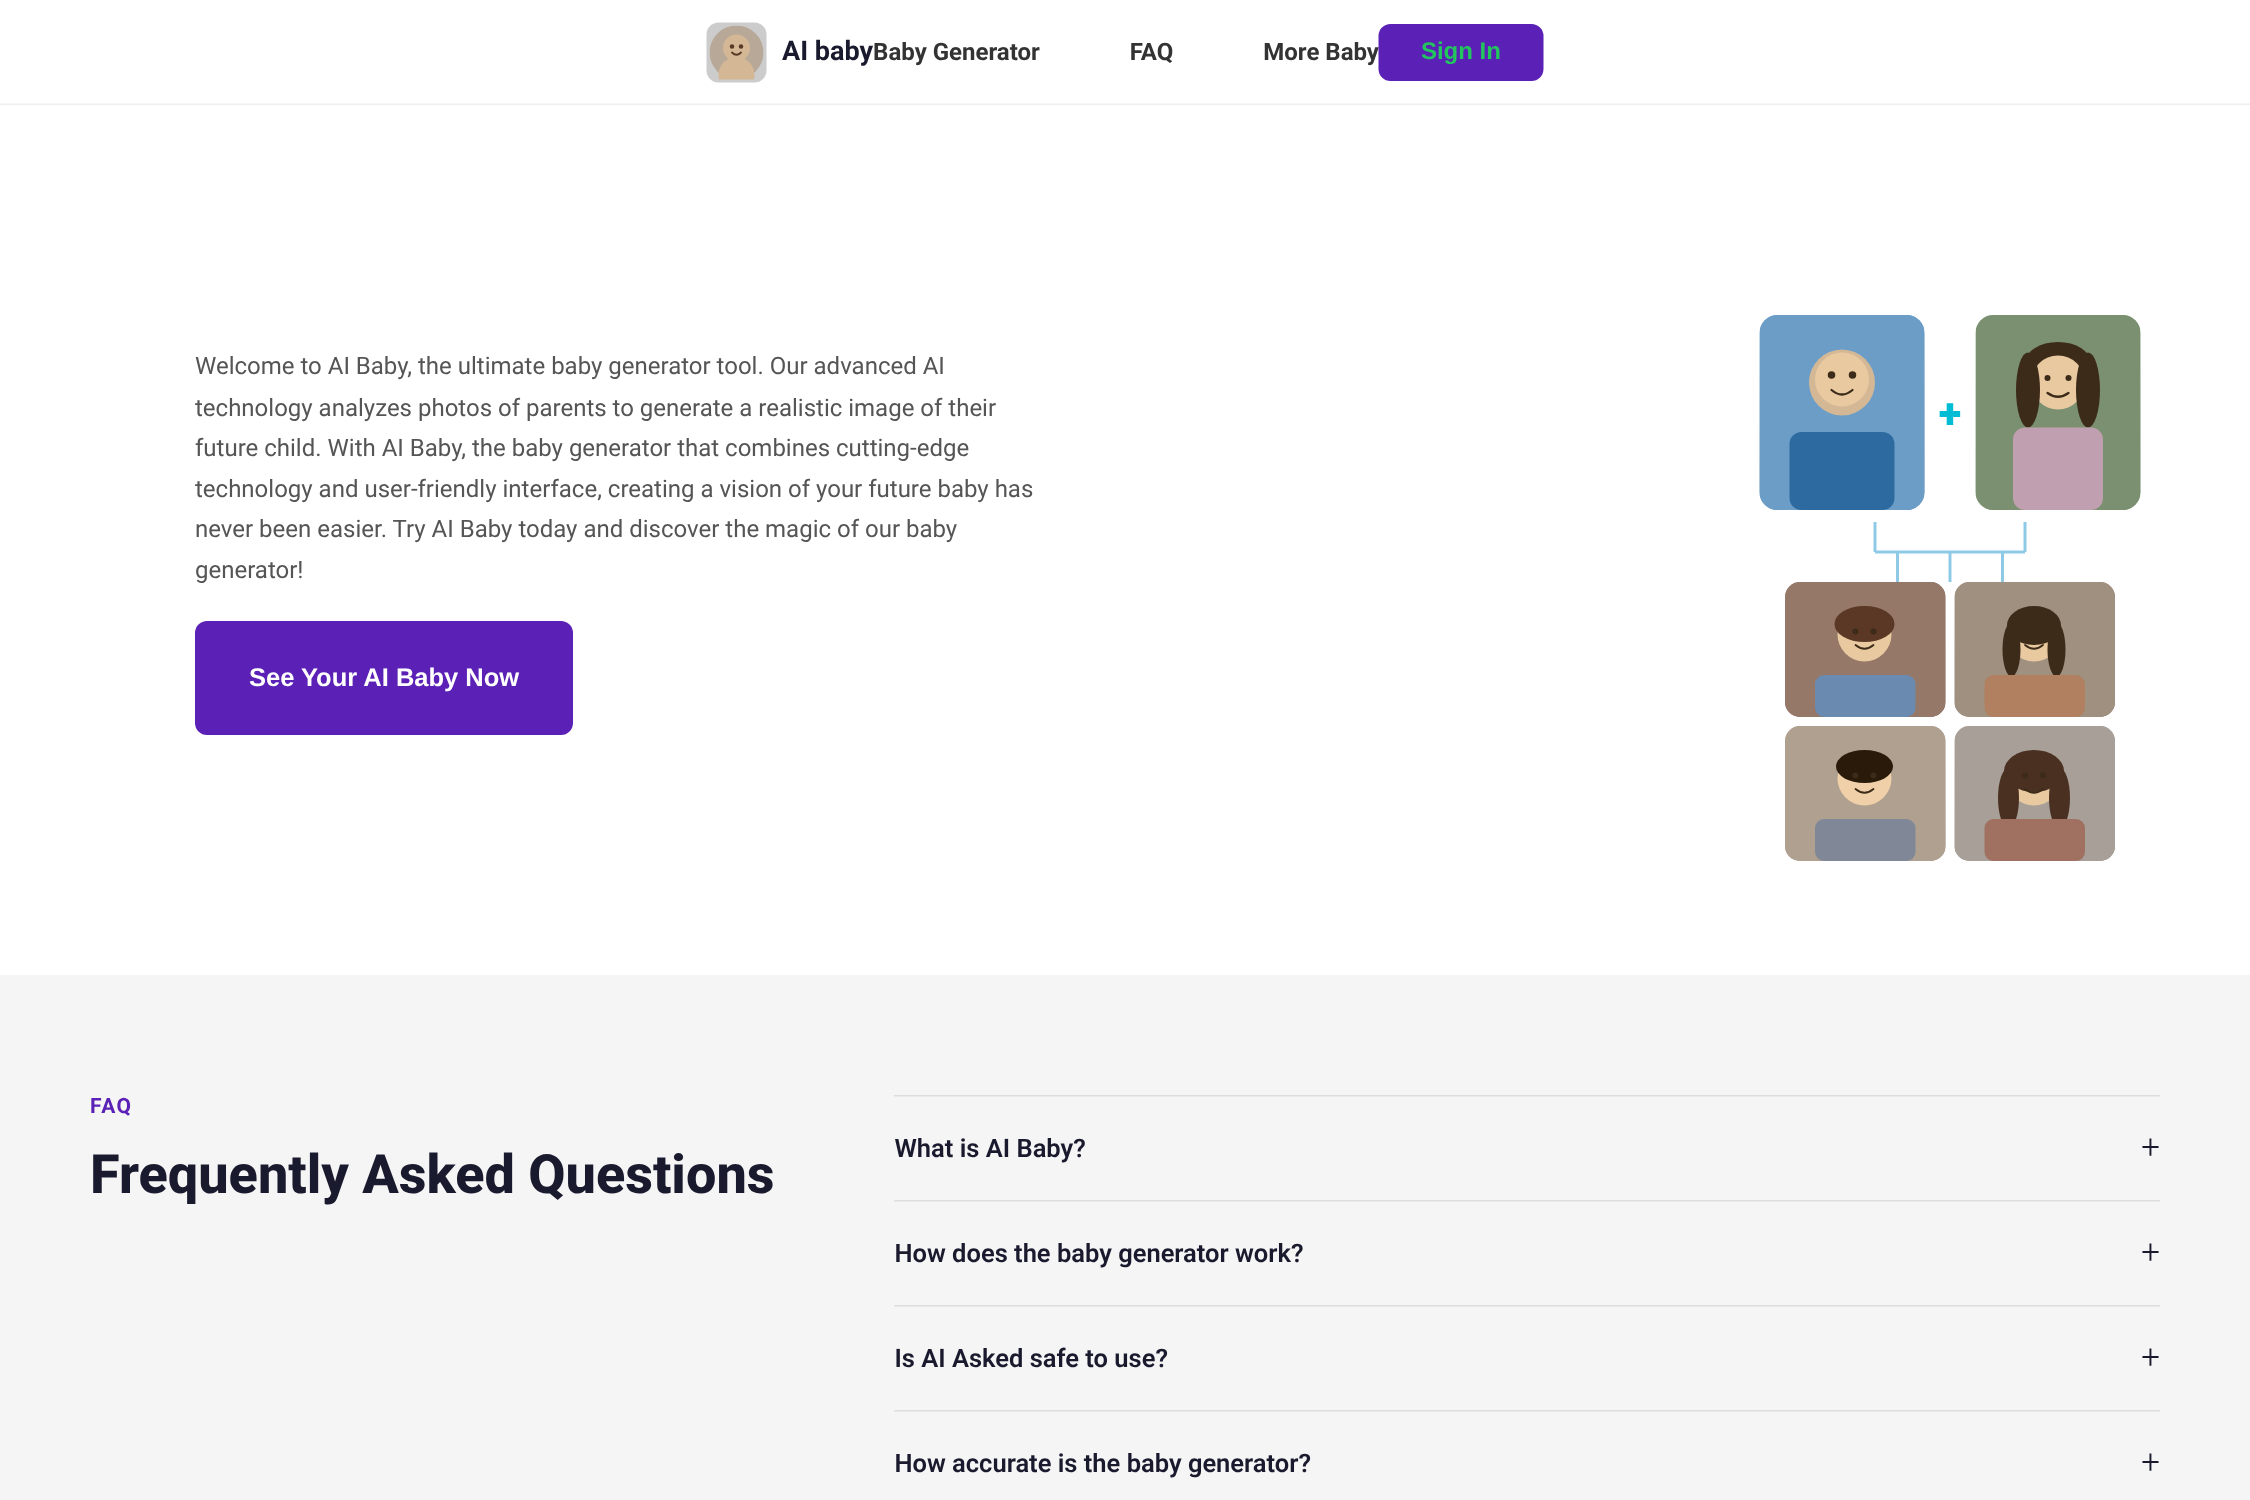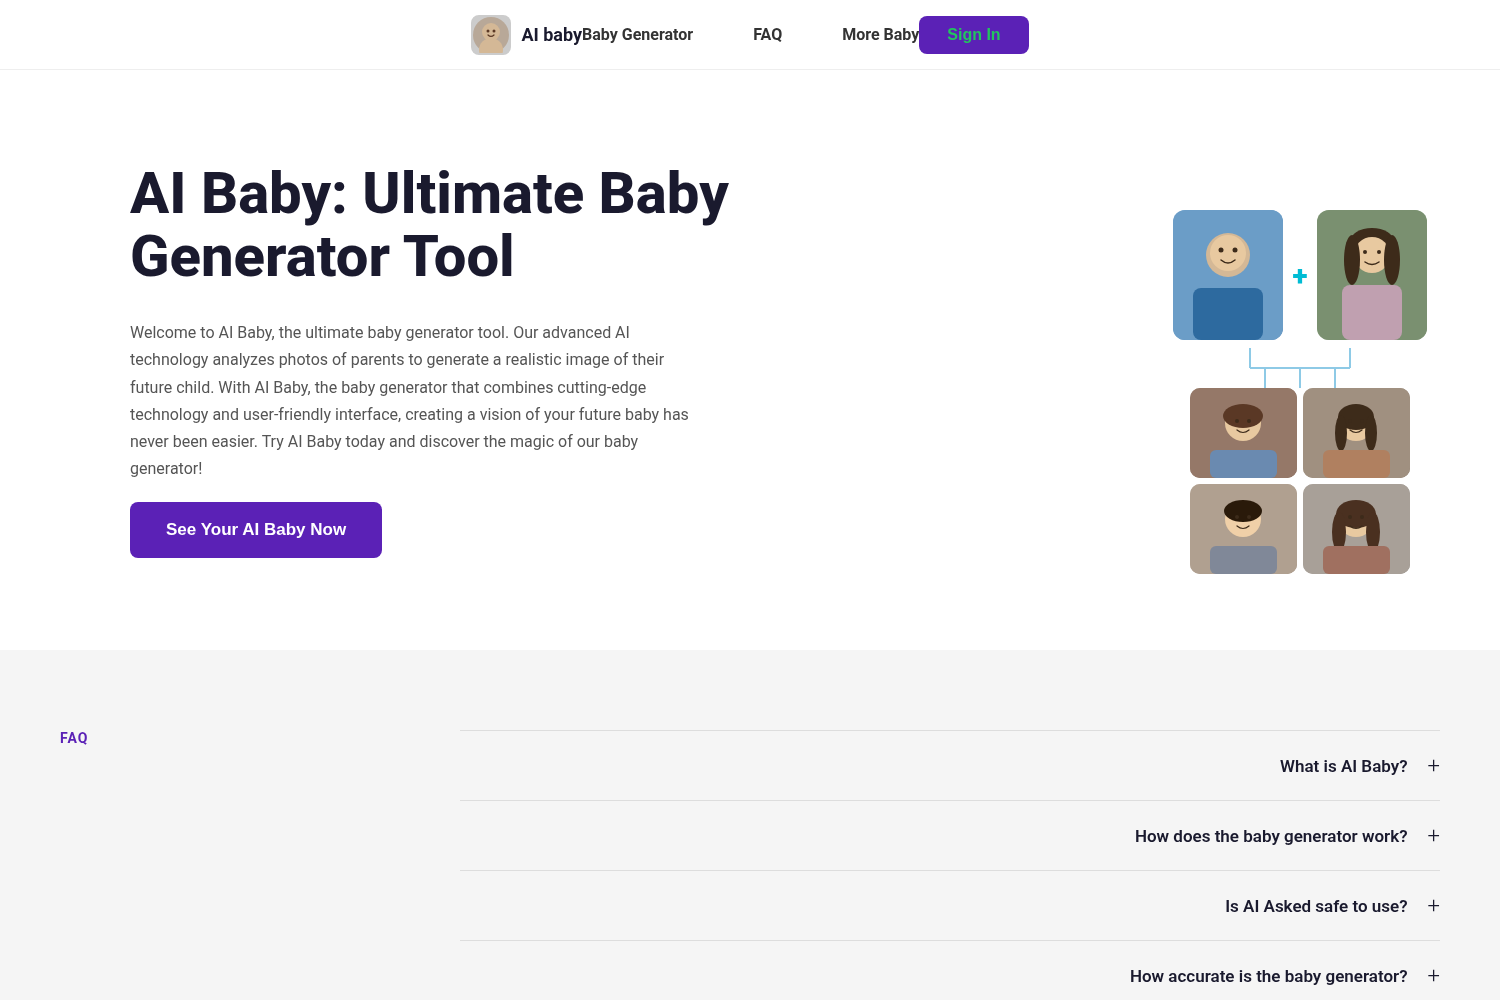--- a/index.html
+++ b/index.html
@@ -82,21 +82,21 @@
       font-size: 16px;
       line-height: 1.7;
       color: #555;
       margin-bottom: 20px;
       max-width: 580px;
     }
     .hero-cta {
       background: #5b21b6;
       color: #fff;
       border: none;
-      padding: 18px 36px;
+      padding: 28px 36px;
       border-radius: 8px;
       font-size: 17px;
       font-weight: 600;
       cursor: pointer;
     }
 
     
     .hero-right {
       position: relative;
       width: 280px;
@@ -172,21 +172,21 @@
       line-height: 1.2;
     }
     .faq-right {
       flex: 1;
     }
     .faq-item {
       border-top: 1px solid #ddd;
       padding: 22px 0;
       display: flex;
       align-items: center;
-      justify-content: flex-end;
+      justify-content: space-between;
       cursor: pointer;
     }
     .faq-item:last-child {
       border-bottom: 1px solid #ddd;
     }
     .faq-question {
       font-size: 17px;
       font-weight: 600;
       color: #1a1a2e;
     }
@@ -221,21 +221,20 @@
     <a class="nav-link">Baby Generator</a>
     <a class="nav-link">FAQ</a>
     <a class="nav-link">More Baby</a>
   </div>
 
   <button class="nav-signin">Sign In</button>
 </nav>
 
 <section class="hero">
   <div class="hero-left">
-    <h1 class="hero-title">AI Baby: Ultimate Baby Generator Tool</h1>
     <p class="hero-desc">Welcome to AI Baby, the ultimate baby generator tool. Our advanced AI technology analyzes photos of parents to generate a realistic image of their future child. With AI Baby, the baby generator that combines cutting-edge technology and user-friendly interface, creating a vision of your future baby has never been easier. Try AI Baby today and discover the magic of our baby generator!</p>
     <button class="hero-cta">See Your AI Baby Now</button>
   </div>
 
   <div class="hero-right">
     <div class="collage-container">
 
       <div style="display:flex; align-items:center; justify-content:center; gap:8px; margin-bottom:8px;">
         <div class="photo-box photo-large photo-dad">
           <svg width="110" height="130" viewBox="0 0 110 130" xmlns="http://www.w3.org/2000/svg">
@@ -325,20 +324,21 @@
           </svg>
         </div>
       </div>
     </div>
   </div>
 </section>
 
 <section class="faq-section">
   <div class="faq-left">
     <p class="faq-label">FAQ</p>
+    <h2 class="faq-title">Frequently Asked Questions</h2>
   </div>
   <div class="faq-right">
     <div class="faq-item">
       <span class="faq-question">What is AI Baby?</span>
       <span class="faq-plus">+</span>
     </div>
     <div class="faq-item">
       <span class="faq-question">How does the baby generator work?</span>
       <span class="faq-plus">+</span>
     </div>

